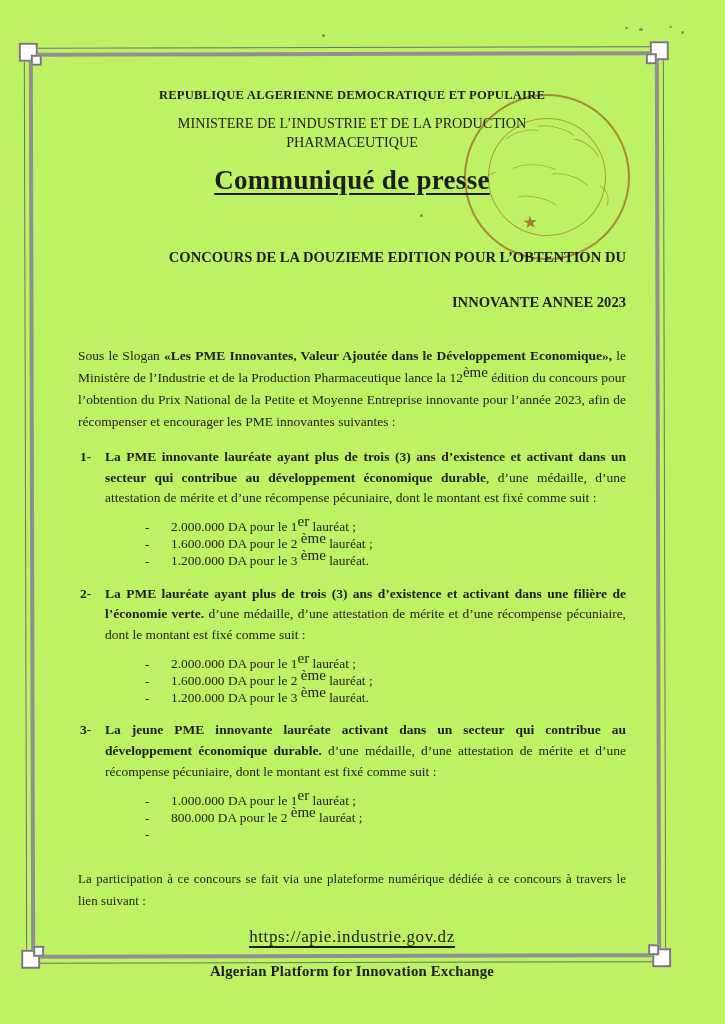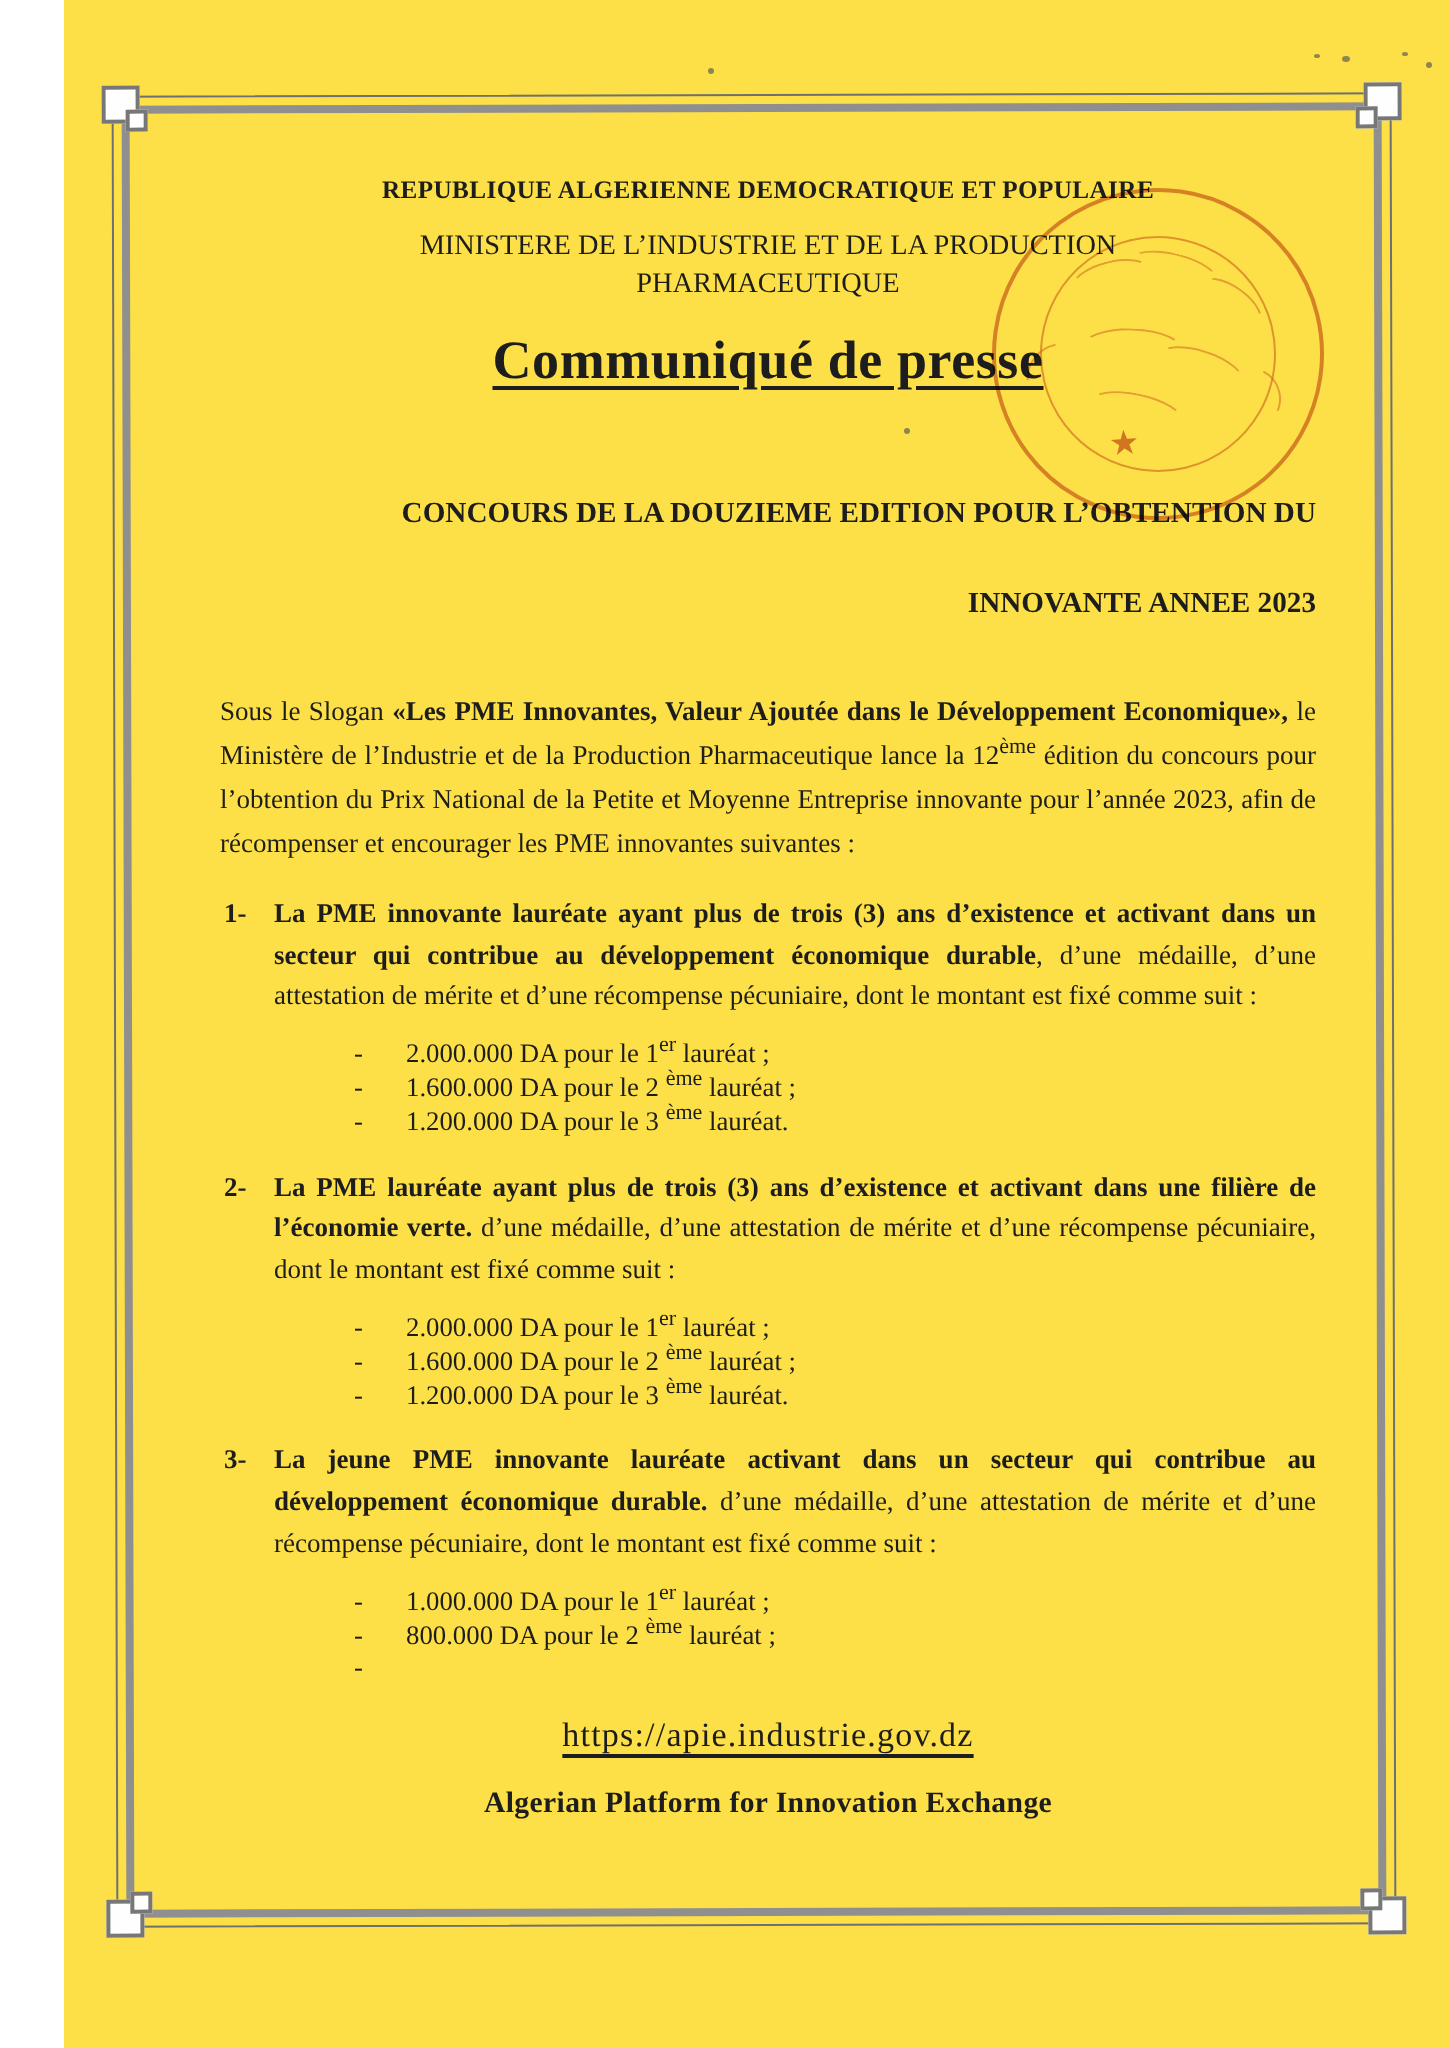--- a/index.html
+++ b/index.html
@@ -2,21 +2,21 @@
 <html style="--stamp-red: #c75f4a; --ink: #1d1d1d; --frame-gray: #8f8f8f;"><head>
 <meta charset="utf-8">
 <style>
   html,body { margin:0; padding:0; }
   body {
     width:725px; height:1024px; position:relative; overflow:hidden;
     background:#ffffff;
     font-family:"Liberation Serif", serif;
   }
   .page {
-    position:absolute; inset:0; background:#fde047;margin-left:32px;
+    position:absolute; inset:0; background:#bef264;
   }
   
   .frame {
     position:absolute; left:30px; top:52px; width:630px; height:906px;
     border:4px solid var(--frame-gray);
     box-sizing:border-box;
     transform:rotate(-0.15deg);
   }
   .frame::before {
     content:""; position:absolute; inset:-9px;
@@ -53,21 +53,21 @@
   }
   .title { margin-top:50px; text-align:right; font-weight:bold; font-size:14.6px; line-height:22.5px; }
   .para { text-align:justify; line-height:22.2px; }
   .intro { margin-top:31px; }
   .item { position:relative; padding-left:27px; text-align:justify; line-height:20.8px; margin-top:14px; }
   .item .num { position:absolute; left:2px; top:0; font-weight:bold; }
   .item.first { margin-top:9px; }
   .prizes { margin:10px 0 0 36px; line-height:16.8px; font-size:13.4px; }
   .prize { display:flex; }
   .prize .dash { width:26px; text-align:left; padding-left:4px; }
-  sup { font-size:11px; vertical-align:super; line-height:0; }
+  sup { font-size:15px; vertical-align:super; line-height:0; }
   .participation { margin-top:25px; font-size:12.9px; line-height:22px; letter-spacing:.1px; }
   .linkrow { margin-top:15px; text-align:center; }
   .linkrow a {
     color:var(--ink); font-size:17px; letter-spacing:.6px;
     text-decoration:underline; text-underline-offset:4px; text-decoration-thickness:1.5px;
   }
   .platform { margin-top:16px; text-align:center; font-weight:bold; font-size:14.8px; letter-spacing:.2px; }
 
   
   .stamp {
@@ -188,20 +188,21 @@
         <div class="prize">
             <span class="dash">-</span>
             <span><span>800.000 DA pour le 2 </span><sup>ème</sup><span> lauréat ;</span></span>
           </div>
         <div class="prize">
             <span class="dash">-</span>
           </div>
       </div>
     </div>
 
+    <p class="para participation">La participation à ce concours se fait via une plateforme numérique dédiée à ce concours à travers le lien suivant :</p>
 
     <div class="linkrow">
       <a href="#">https://apie.industrie.gov.dz</a>
     </div>
 
     <div class="platform">Algerian Platform for Innovation Exchange</div>
 
   </div>
 
   <div class="stamp">

